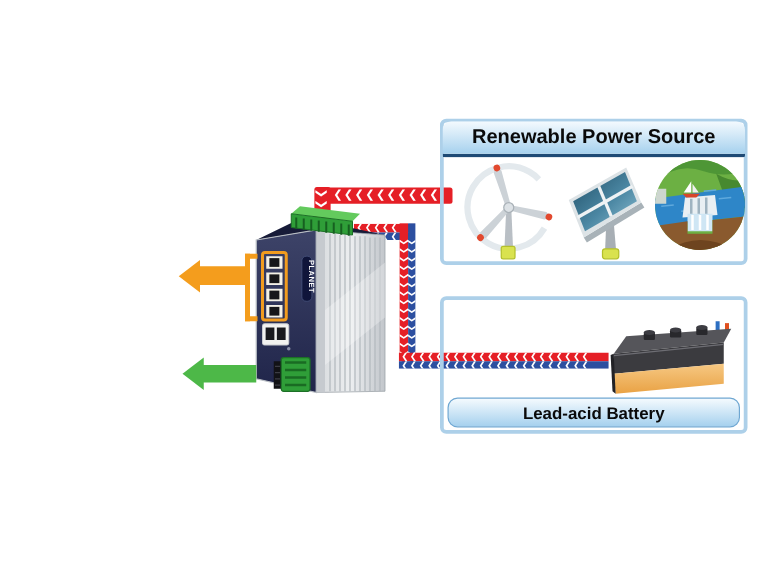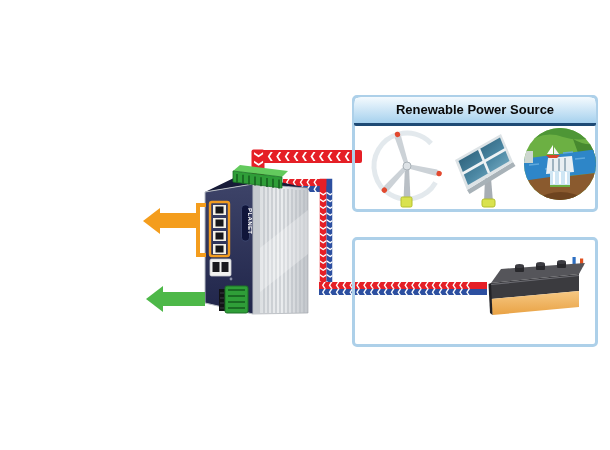--- a/index.html
+++ b/index.html
@@ -17,21 +17,21 @@
   .pwr-body{left:161px;top:292px;width:44px;height:14px;background:var(--pwr-arrow);}
   .pwr-head{left:146px;top:286px;border-right:17px solid var(--pwr-arrow);}
   .bracket-v{position:absolute;left:196px;top:203px;width:4px;height:54px;background:var(--poe-arrow);}
   .bracket-a{position:absolute;width:10px;height:4px;background:var(--poe-arrow);}
   
   .panel{position:absolute;width:246px;border:3px solid var(--panel-border);border-radius:5px;box-sizing:border-box;background:transparent;}
   .panel-renew{left:352px;top:95px;height:117px;}
   .panel-batt{left:352px;top:237px;height:110px;}
   .panel-header{position:absolute;left:-1px;top:-1px;right:-1px;height:26px;border-radius:7px 7px 2px 2px;
           background:linear-gradient(var(--hdr-top),var(--hdr-bottom));border-bottom:3px solid var(--hdr-line);
-          text-align:center;font-weight:bold;font-size:13px;line-height:26px;color:#0a0a0a;}
+          text-align:center;font-weight:bold;font-size:16px;line-height:26px;color:#0a0a0a;}
   .panel-pill{position:absolute;left:3px;right:3px;bottom:2px;height:24px;border-radius:8px;
           background:linear-gradient(var(--hdr-top),var(--hdr-bottom));border:1px solid #6fa7d2;
           text-align:center;font-weight:bold;font-size:13.5px;line-height:24px;color:#0a0a0a;box-sizing:border-box;}
   .icon-abs{position:absolute;}
   
   .cable{position:absolute;overflow:hidden;white-space:nowrap;font-family:"DejaVu Sans",sans-serif;}
   .cable-red{background:var(--cable-red);color:#fff;height:13px;font-size:9px;line-height:13px;
              font-weight:bold;letter-spacing:1px;padding-left:2px;box-sizing:border-box;border-radius:2px;}
   .pair .stripe{height:6.5px;font-size:7px;line-height:6.3px;font-weight:bold;color:#fff;
              letter-spacing:1px;padding-left:2px;overflow:hidden;white-space:nowrap;box-sizing:border-box;}
@@ -265,15 +265,16 @@
         <rect x="55" y="8" width="9" height="6" rx="1"></rect>
           <ellipse cx="59.5" cy="8" rx="4.5" ry="2" fill="#3c3c42"></ellipse>
         <rect x="76" y="6" width="9" height="6" rx="1"></rect>
           <ellipse cx="80.5" cy="6" rx="4.5" ry="2" fill="#3c3c42"></ellipse>
       </g>
       <polygon points="10,27 98,18 98,35 10,43" fill="#3b3b3f"></polygon>
       <line x1="10" y1="28.5" x2="98" y2="19.5" stroke="#6d6d73" stroke-width="1.2"></line>
       <polygon points="10,43 98,35 98,51 11.5,59" fill="url(#batO)"></polygon>
       <polygon points="10,27 11.5,59 9,57 7.5,28" fill="#222226"></polygon>
     </svg>
+    <div class="panel-pill">Lead-acid Battery</div>
   </div>
 
 </div>
 
 </body></html>

